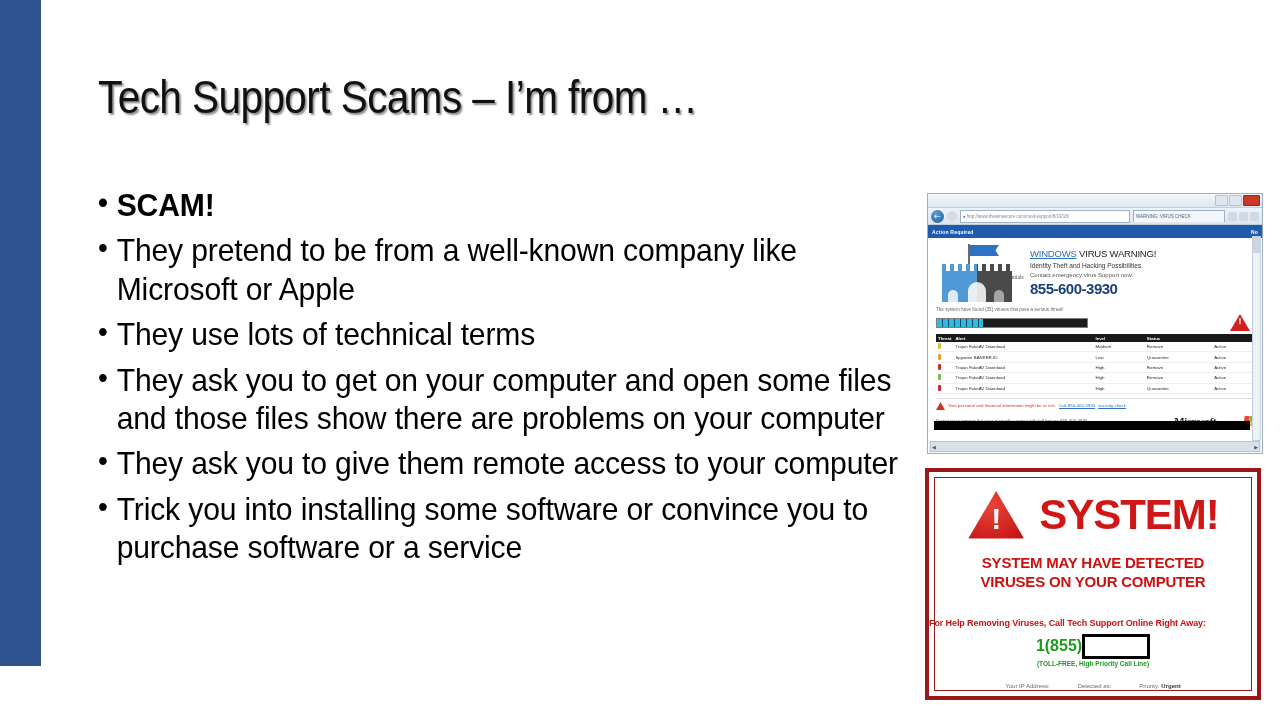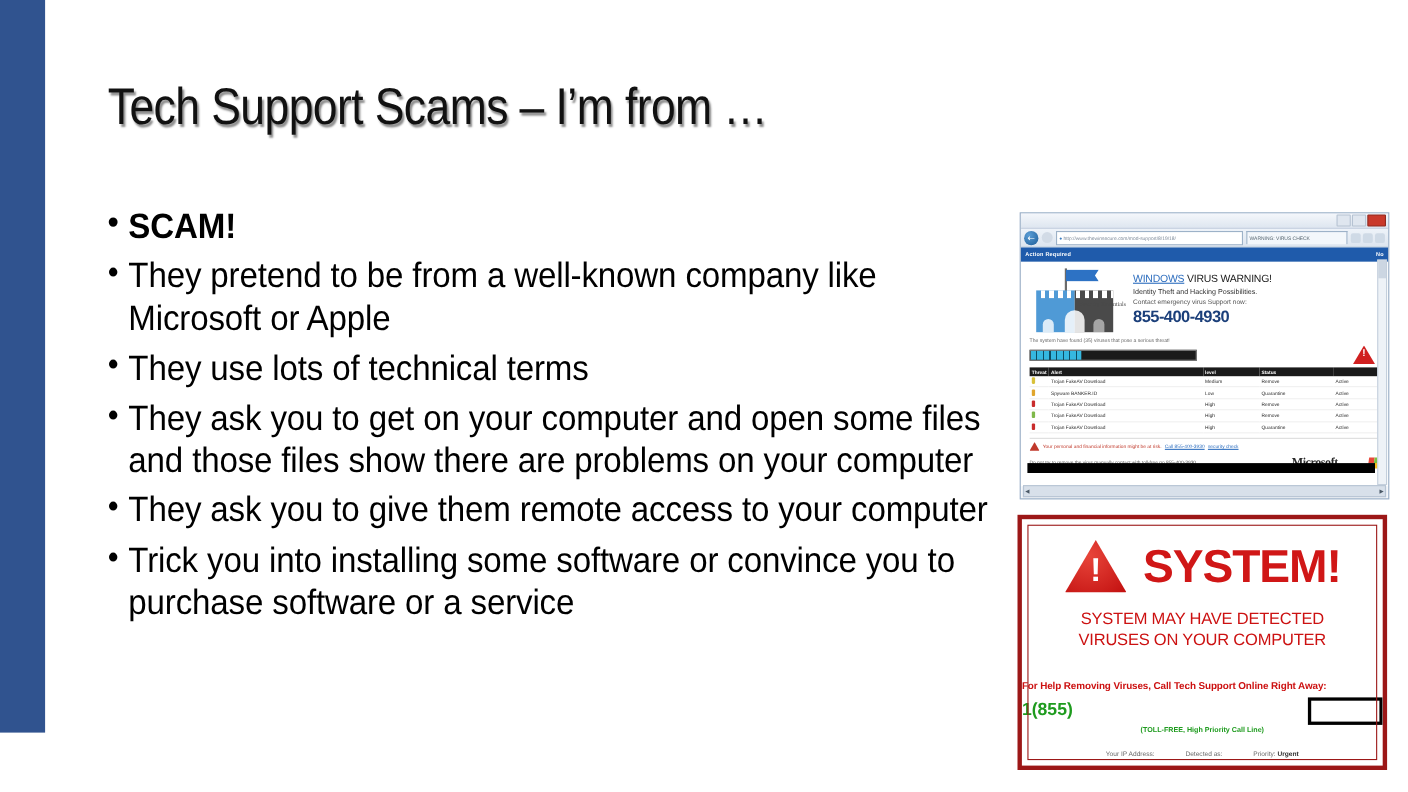--- a/index.html
+++ b/index.html
@@ -170,24 +170,24 @@
   .big-tri{width:58px;height:50px;position:relative;flex:none;}
   .big-tri:before{content:"";position:absolute;inset:0;
     background:radial-gradient(circle at 40% 30%,#e8453a,#c00d0d);
     clip-path:polygon(50% 2%,98% 97%,2% 97%);border-radius:5px;}
   .big-tri span{position:absolute;left:0;right:0;top:14px;text-align:center;
     color:#fff;font-weight:bold;font-size:30px;line-height:30px;
     font-family:"Liberation Sans",sans-serif;}
   .big-word{font-size:42px;font-weight:bold;color:#D01717;letter-spacing:-1px;
     font-family:"Liberation Sans",sans-serif;line-height:1;}
   .poster-sub{text-align:center;margin-top:14px;color:#CC1111;
-    font-weight:normal;font-size:15px;line-height:1.25;letter-spacing:-.2px;}
+    font-weight:bold;font-size:15px;line-height:1.25;letter-spacing:-.2px;}
   .poster-help{margin-top:26px;color:#CC1111;
     font-weight:bold;font-size:9px;letter-spacing:-.1px;}
-  .poster-phone{display:flex;align-items:center;justify-content:space-between;gap:0;margin-top:6px;}
+  .poster-phone{display:flex;align-items:center;justify-content:center;gap:0;margin-top:6px;}
   .poster-phone .num{color:#1E9B1E;font-weight:bold;font-size:16px;
     font-family:"Liberation Sans",sans-serif;}
   .poster-phone .redact{width:62px;height:19px;background:#fff;border:3px solid #000;}
   .poster-toll{text-align:center;color:#1E9B1E;font-size:6.5px;margin-top:1px;font-weight:bold;}
   .poster-foot{display:flex;justify-content:center;gap:28px;margin-top:16px;
     font-size:6px;color:#6a6a6a;}
   .poster-foot b{color:#333;}
 </style>
 </head>
 <body>
@@ -273,21 +273,21 @@
           </div>
           <div class="castle-label">Security Essentials</div>
         </div>
 
         <div class="warn-txt">
           <div class="l1">
             <u>WINDOWS</u><span> VIRUS WARNING!</span>
           </div>
           <div class="l2">Identity Theft and Hacking Possibilities.</div>
           <div class="l3">Contact emergency virus Support now:</div>
-          <div class="phone">855-400-4930</div>
+          <div class="phone">855-600-3930</div>
         </div>
       </div>
 
       <div class="scan-line">The system have found (35) viruses that pose a serious threat!</div>
 
       <div class="progress-row">
         <div class="progress">
             <i></i>
           </div>
         <div class="warn-tri"></div>

